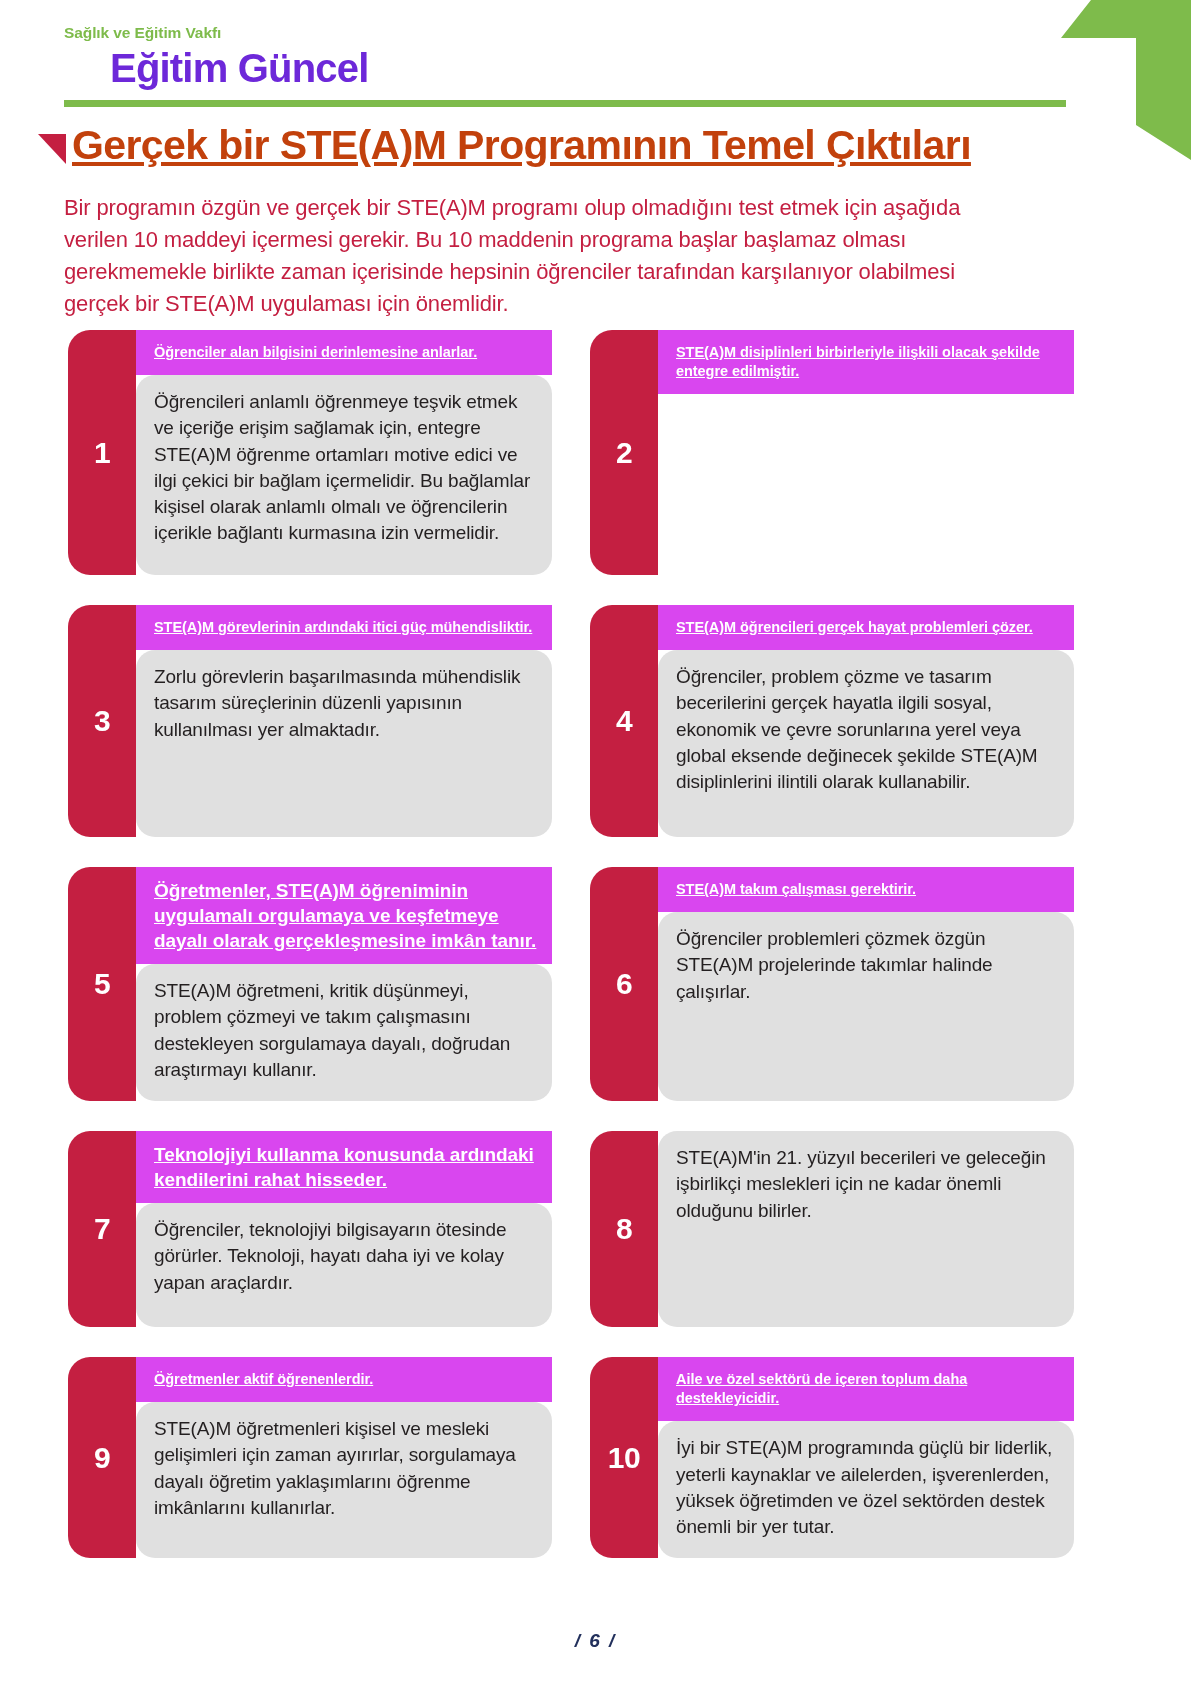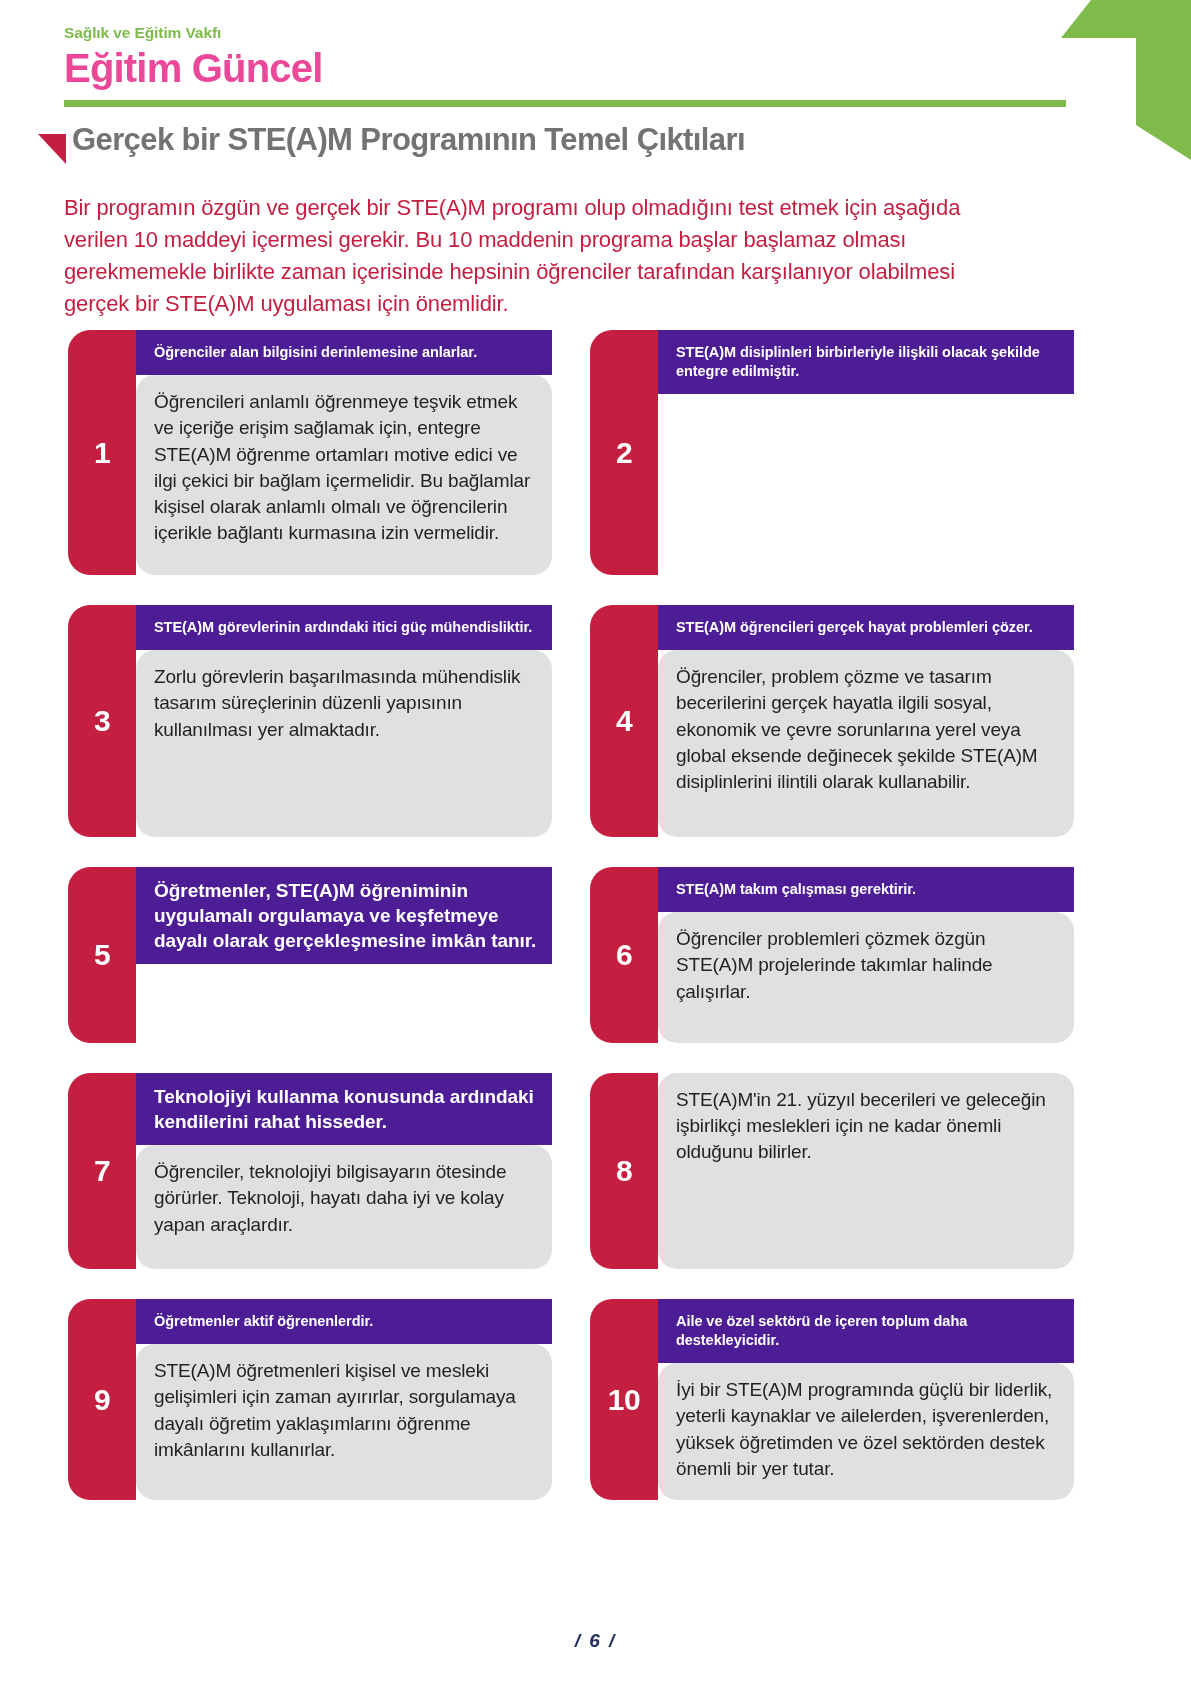--- a/index.html
+++ b/index.html
@@ -39,24 +39,25 @@
   .masthead-kicker {
     font-size: 15.5px;
     font-weight: bold;
     color: #7ebb4b;
     letter-spacing: -0.1px;
     line-height: 1.1;
   }
   .masthead-title {
     font-size: 40px;
     font-weight: bold;
-    color: #ec4899;
+    color: #6d28d9;
     letter-spacing: -0.8px;
     line-height: 1.15;
     margin-top: 4px;
+    margin-left: 46px;
   }
   .masthead-rule {
     position: absolute;
     left: 64px;
     top: 100px;
     width: 1002px;
     height: 7px;
     background: #7ebb4b;
   }
 
@@ -69,26 +70,27 @@
     align-items: flex-start;
   }
   .headline-marker {
     width: 28px;
     height: 30px;
     margin-top: 10px;
     margin-right: 6px;
     flex: 0 0 auto;
   }
   .headline-text {
-    font-size: 31px;
-    font-weight: bold;
-    color: #737373;
+    font-size: 41px;
+    font-weight: bold;
+    color: #c2410c;
     letter-spacing: -0.6px;
     line-height: 1.05;
     white-space: nowrap;
+    text-decoration: underline;
   }
 
   
   .intro {
     position: absolute;
     left: 64px;
     top: 192px;
     width: 940px;
     font-size: 22px;
     line-height: 1.46;
@@ -133,27 +135,28 @@
   }
 
   .card-body-wrap {
     flex: 1 1 auto;
     display: flex;
     flex-direction: column;
     min-width: 0;
   }
 
   .card-header {
-    background: #4c1d95;
+    background: #d946ef;
     color: #ffffff;
     font-weight: bold;
     font-size: 14.5px;
     line-height: 1.32;
     padding: 13px 16px 13px 18px;
     letter-spacing: -0.05px;
+    text-decoration: underline;
   }
   .card-header.small {
     font-size: 19px;
     padding: 11px 2px 11px 18px;
   }
 
   .card-text {
     background: #e0e0e0;
     color: #231f20;
     font-size: 19px;
@@ -239,20 +242,21 @@
       <div class="card-body-wrap">
         <div class="card-header">STE(A)M öğrencileri gerçek hayat problemleri çözer.</div>
         <div class="card-text">Öğrenciler, problem çözme ve tasarım becerilerini gerçek hayatla ilgili sosyal, ekonomik ve çevre sorunlarına yerel veya global eksende değinecek şekilde STE(A)M disiplinlerini ilintili olarak kullanabilir.</div>
       </div>
     </div>
 
     <div class="card row-h-3">
       <div class="card-number-tab">5</div>
       <div class="card-body-wrap">
         <div class="card-header small">Öğretmenler, STE(A)M öğreniminin uygulamalı  orgulamaya ve keşfetmeye dayalı olarak gerçekleşmesine imkân tanır.</div>
+        <div class="card-text">STE(A)M öğretmeni, kritik düşünmeyi, problem çözmeyi ve takım çalışmasını destekleyen sorgulamaya dayalı, doğrudan araştırmayı kullanır.</div>
       </div>
     </div>
 
     <div class="card row-h-3">
       <div class="card-number-tab">6</div>
       <div class="card-body-wrap">
         <div class="card-header">STE(A)M takım çalışması gerektirir.</div>
         <div class="card-text">Öğrenciler problemleri çözmek özgün STE(A)M projelerinde takımlar halinde çalışırlar.</div>
       </div>
     </div>

